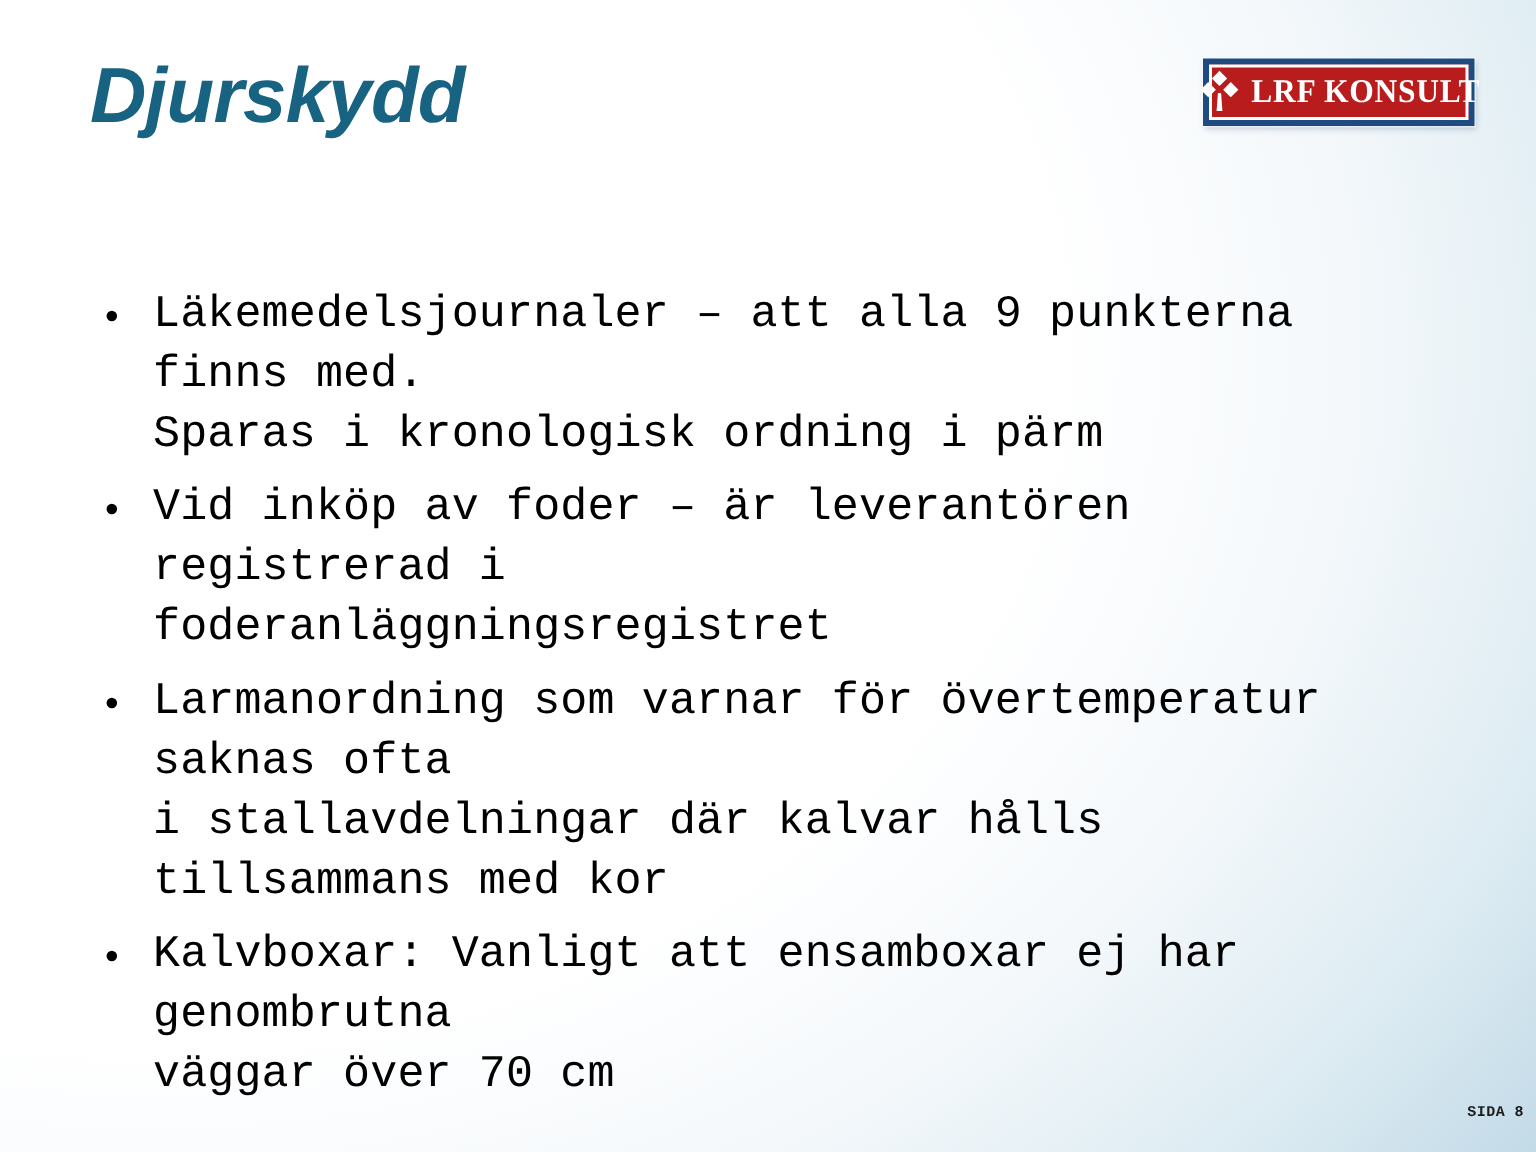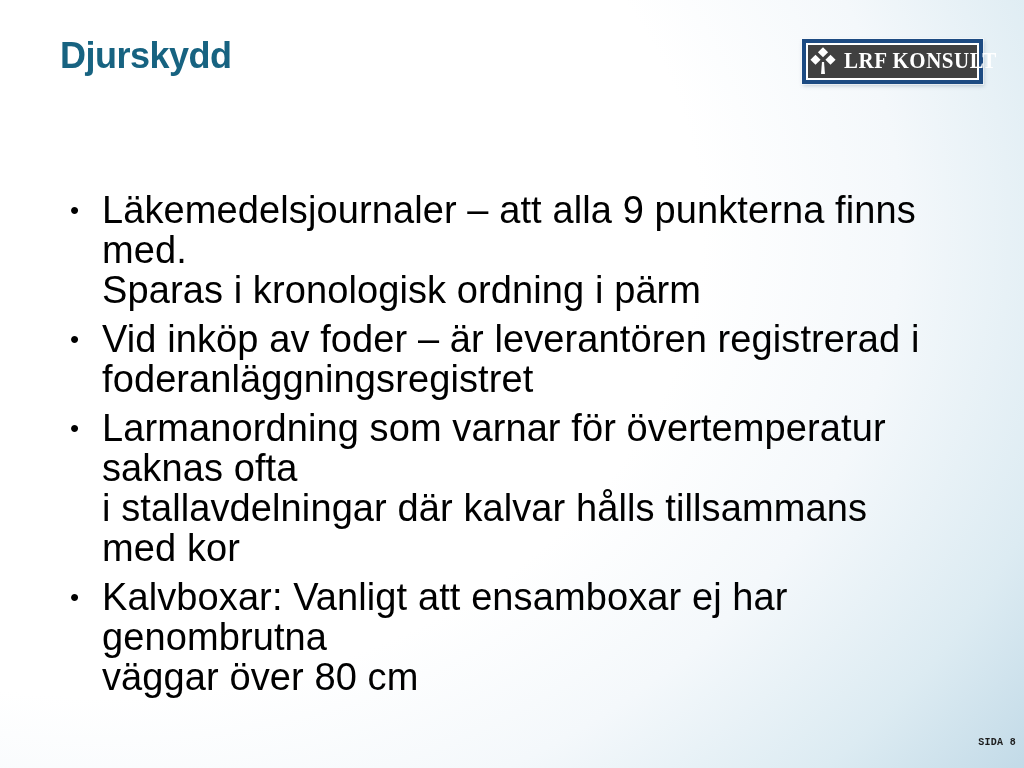--- a/index.html
+++ b/index.html
@@ -20,47 +20,49 @@
         #bfd8e6 88%,
         #a6c9da 100%);
     font-family: "Liberation Sans", sans-serif;
   }
 
   
   .slide-title {
     position: absolute;
     left: 60px;
     top: 36px;
-    font-size: 36px;
+    font-size: 52px;
     font-weight: bold;
     letter-spacing: -0.5px;
     color: #176381;
     line-height: 1.1;
+    font-style: italic;
   }
 
   
   .logo-box {
     position: absolute;
     left: 802px;
     top: 39px;
     width: 181px;
     height: 45px;
     background: #1d4b82;
     box-sizing: border-box;
     padding: 4px;
     box-shadow: 0 0 0 1px rgba(255,255,255,0.55), 1px 2px 4px rgba(40,70,100,0.25);
   }
   .logo-inner {
     width: 100%;
     height: 100%;
     box-sizing: border-box;
     border: 2px solid #ffffff;
-    background: #404040;
+    background: #b91c1c;
     display: flex;
     align-items: center;
+    justify-content: center;
     gap: 6px;
   }
   .logo-text {
     color: #ffffff;
     font-family: "Liberation Serif", serif;
     font-weight: bold;
     font-size: 21px;
     letter-spacing: 0.5px;
     white-space: nowrap;
     transform: scaleY(1.05);
@@ -84,25 +86,26 @@
   }
   .bullet-marker {
     flex: 0 0 32px;
     font-size: 26px;
     line-height: 40px;
     color: #000000;
     padding-left: 2px;
   }
   .bullet-text {
     flex: 1;
-    font-size: 38px;
+    font-size: 30px;
     line-height: 40px;
     color: #000000;
     letter-spacing: 0.1px;
     white-space: pre-line;
+    font-family: Liberation Mono, monospace;
   }
 
   
   .footer-page {
     position: absolute;
     right: 8px;
     bottom: 20px;
     font-size: 10px;
     font-weight: bold;
     letter-spacing: 0.3px;
@@ -145,19 +148,19 @@
 foderanläggningsregistret</span>
     </li>
     <li class="bullet-item">
       <span class="bullet-marker">•</span>
       <span class="bullet-text">Larmanordning som varnar för övertemperatur saknas ofta
 i stallavdelningar där kalvar hålls tillsammans med kor</span>
     </li>
     <li class="bullet-item">
       <span class="bullet-marker">•</span>
       <span class="bullet-text">Kalvboxar: Vanligt att ensamboxar ej har genombrutna
-väggar över 80 cm</span>
+väggar över 70 cm</span>
     </li>
   </ul>
 
   <div class="footer-page">SIDA 8</div>
 
 </div>
 
 </body></html>

